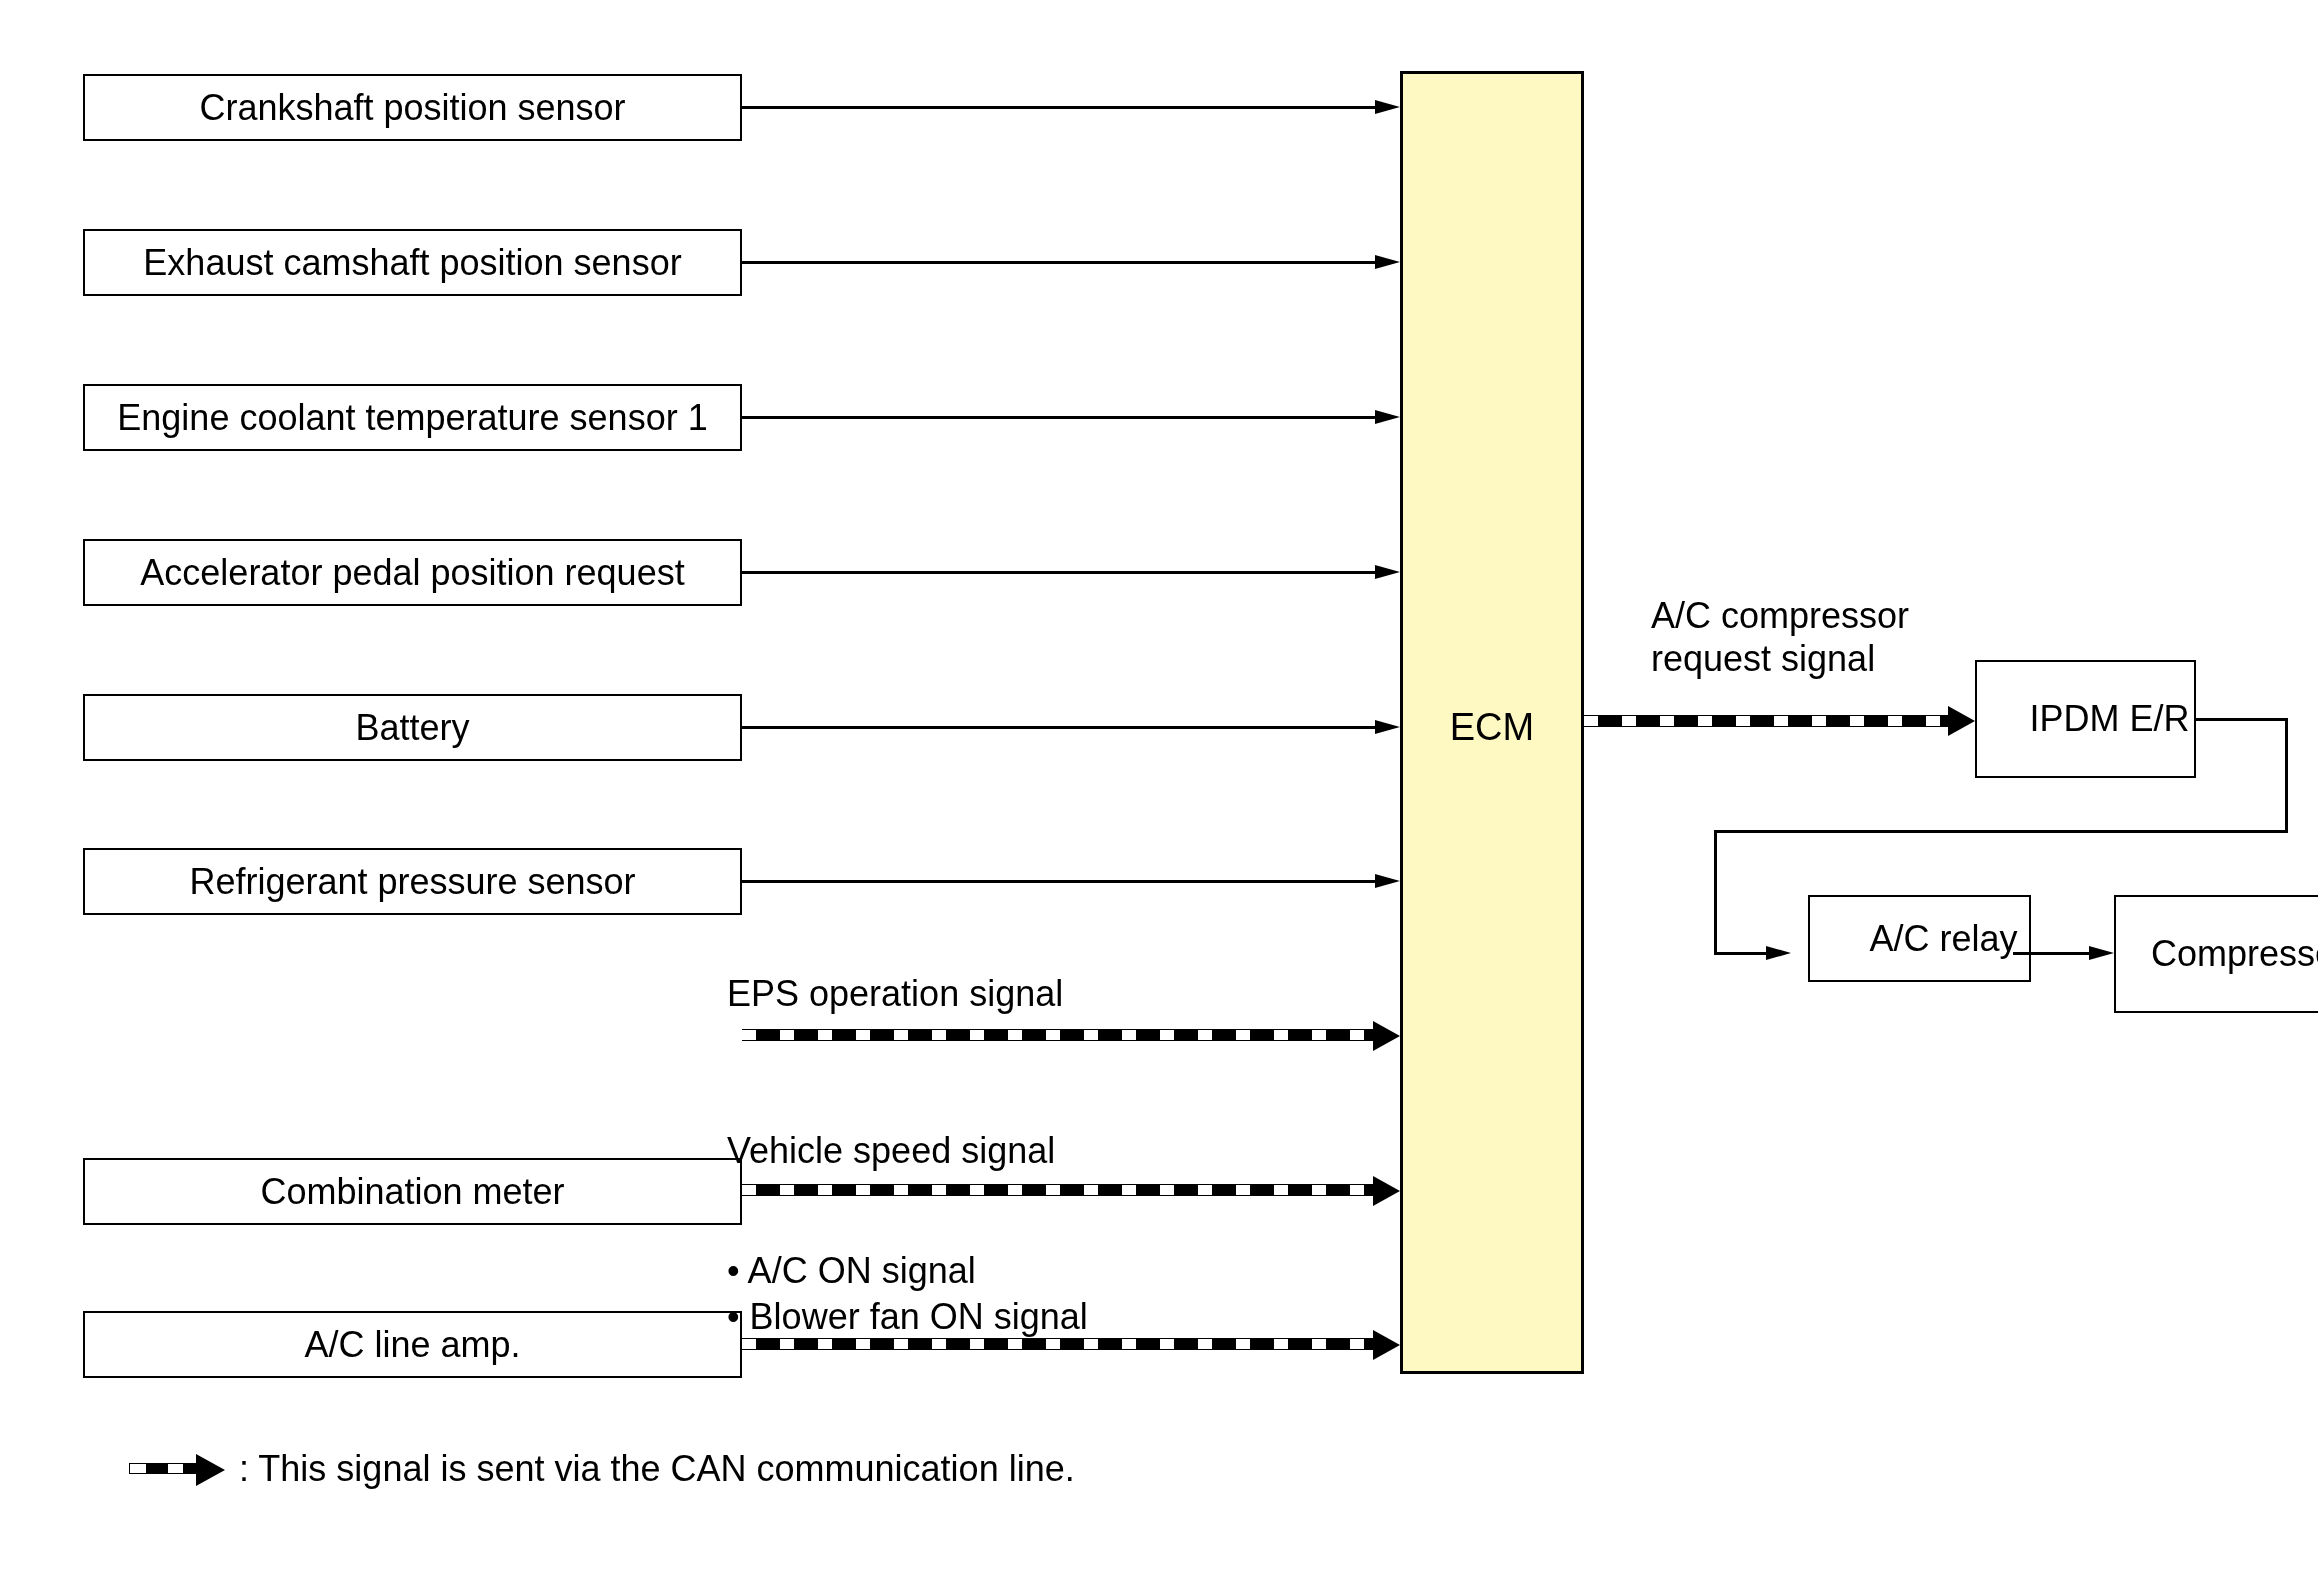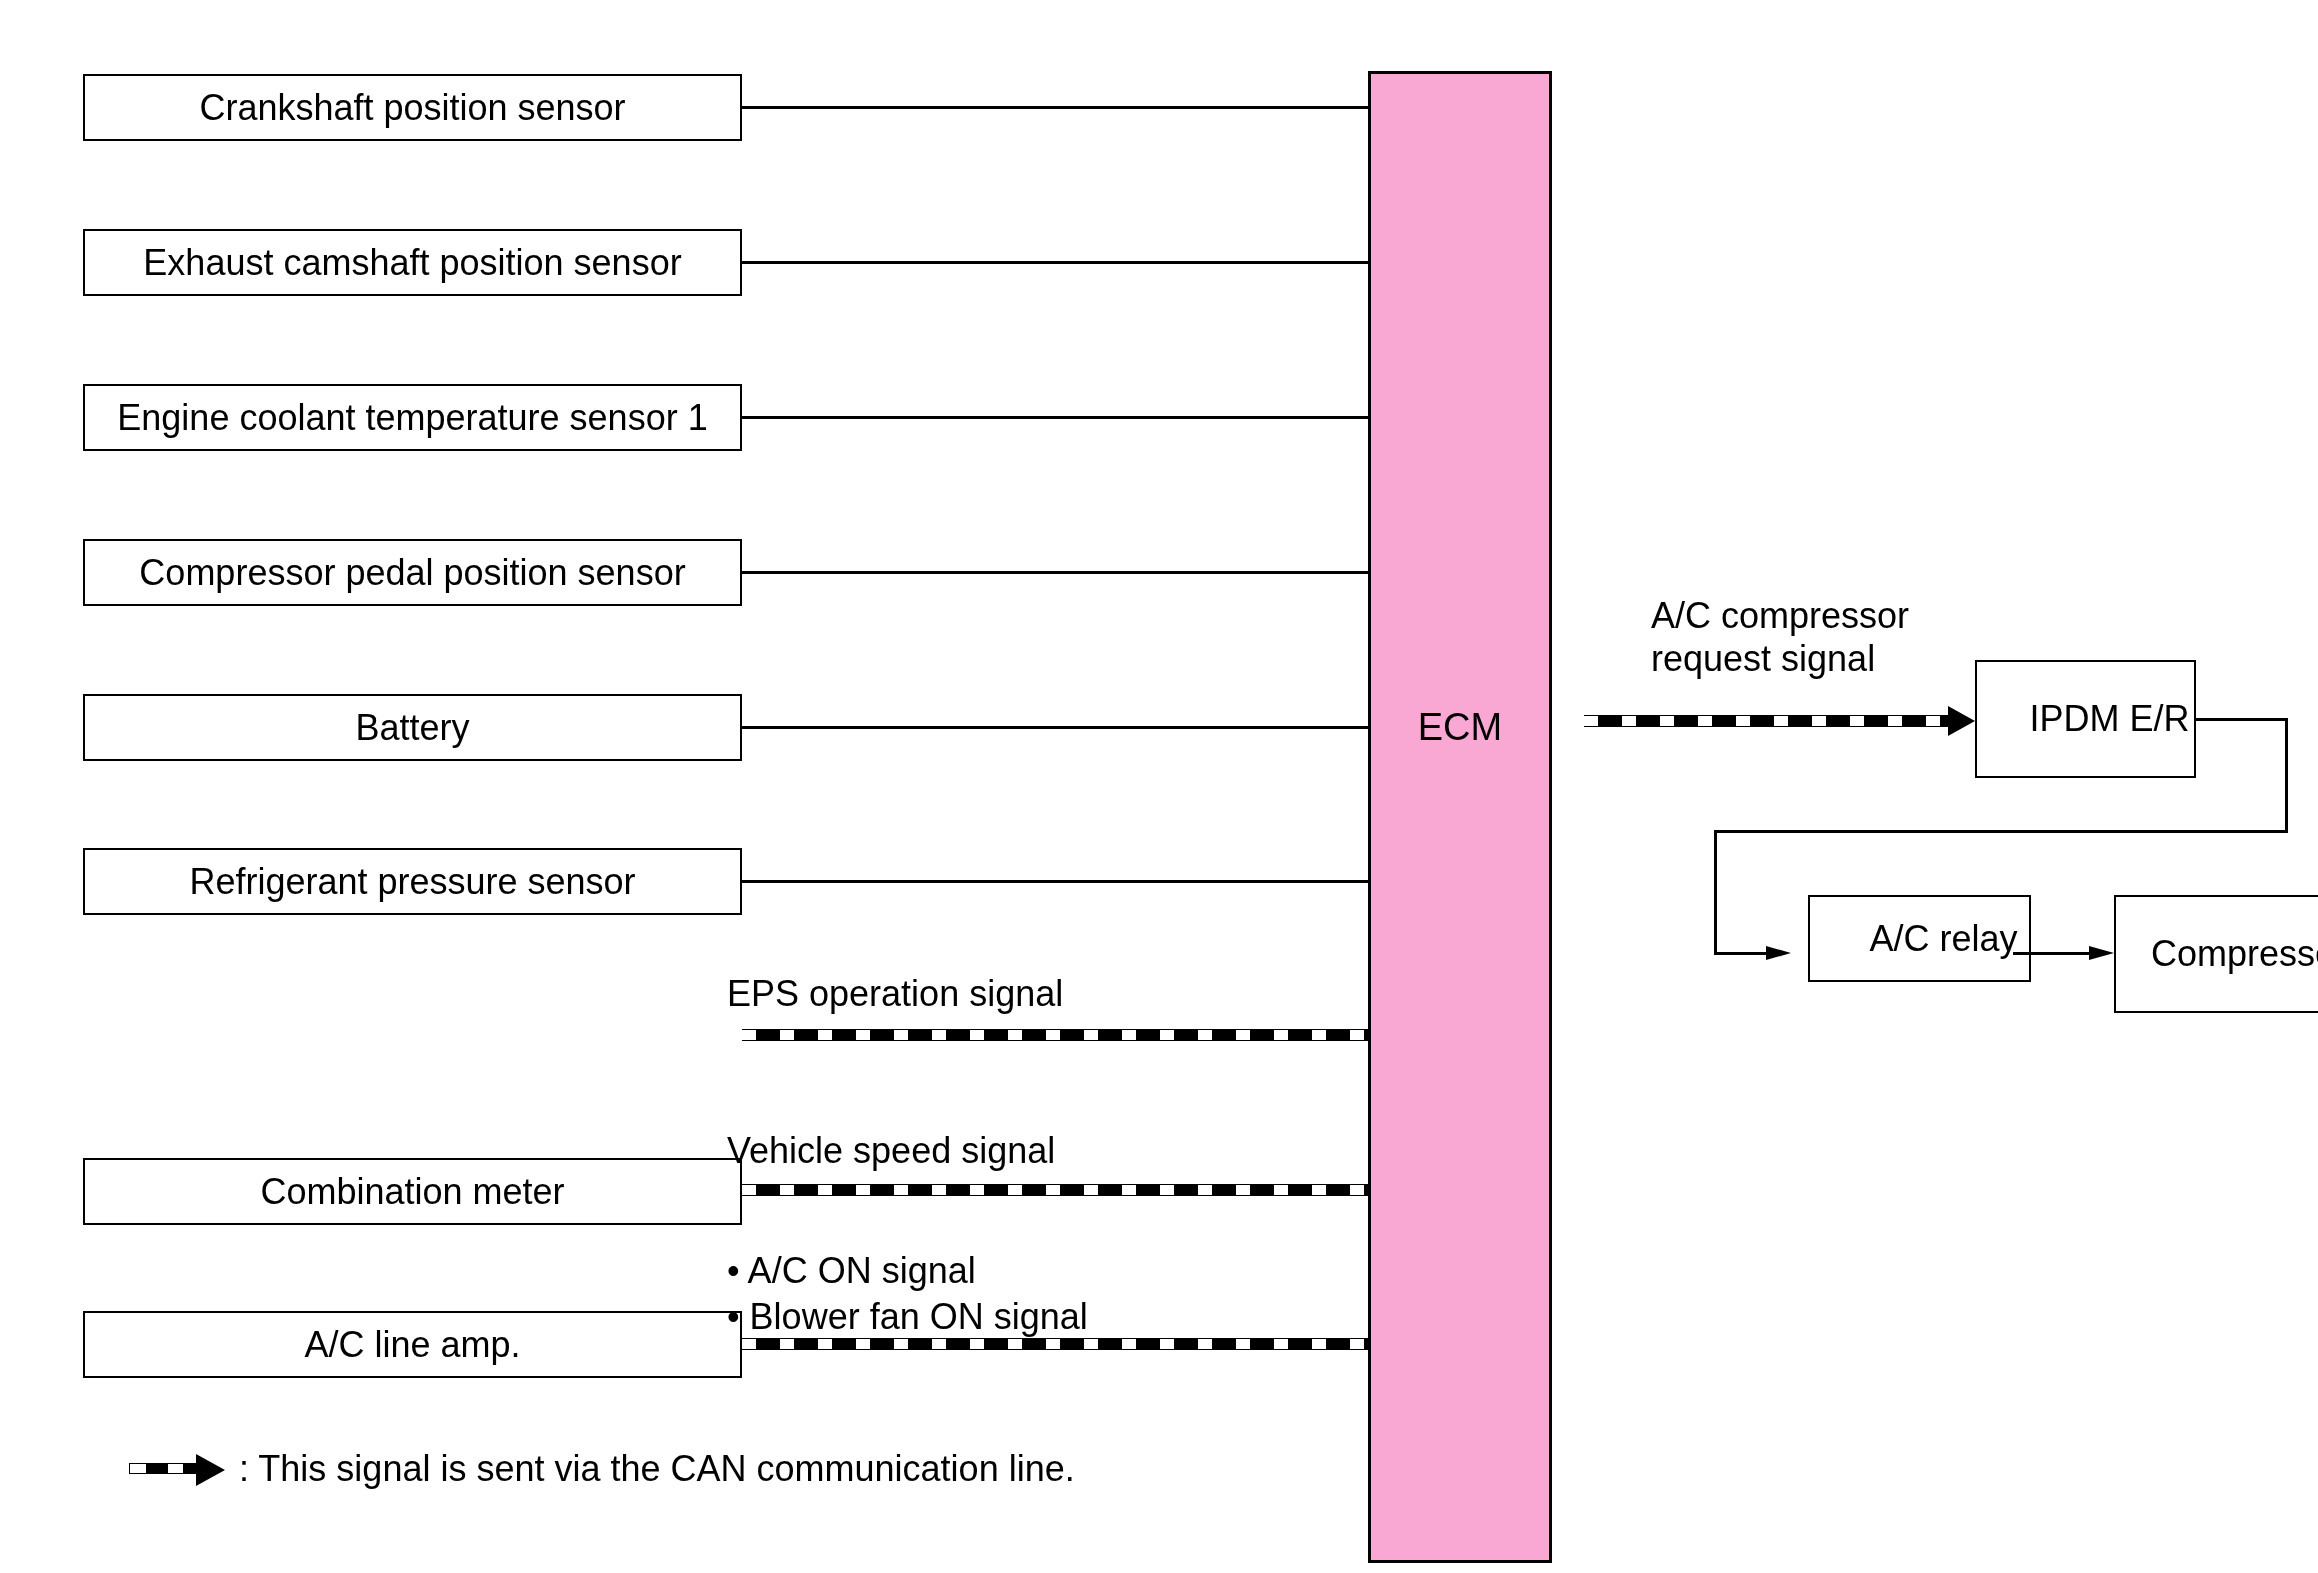--- a/index.html
+++ b/index.html
@@ -38,22 +38,22 @@
   .head-can{
     position:absolute;width:0;height:0;
     border-top:15px solid transparent;border-bottom:15px solid transparent;
     border-left:27.5px solid #000;
   }
   .sig-label{
     position:absolute;left:683px;width:689px;
     font-size:36px;line-height:43px;text-align:left;white-space:nowrap;
   }
   .ecm-box{
-    position:absolute;left:1324px;top:71px;width:184px;height:1492px;
-    border:3.4px solid #000;background:#f9a8d4;box-sizing:border-box;
+    position:absolute;left:1356px;top:71px;width:184px;height:1303px;
+    border:3.4px solid #000;background:#fef9c3;box-sizing:border-box;
   }
   .ecm-label{
     position:absolute;left:0;right:0;top:632px;
     text-align:center;font-size:38px;
   }
   .req-label{
     position:absolute;left:1607px;top:594px;
     font-size:36px;line-height:43px;text-align:left;white-space:nowrap;
   }
   .legend-shaft{
@@ -79,21 +79,21 @@
   <div class="src-box" style="top:74px">
       <span>Crankshaft position sensor</span>
     </div>
   <div class="src-box" style="top:229px">
       <span>Exhaust camshaft position sensor</span>
     </div>
   <div class="src-box" style="top:384px">
       <span>Engine coolant temperature sensor 1</span>
     </div>
   <div class="src-box" style="top:539px">
-      <span>Compressor pedal position sensor</span>
+      <span>Accelerator pedal position request</span>
     </div>
   <div class="src-box" style="top:694px">
       <span>Battery</span>
     </div>
   <div class="src-box" style="top:848px">
       <span>Refrigerant pressure sensor</span>
     </div>
   <div class="src-box" style="top:1158px">
       <span>Combination meter</span>
     </div>

